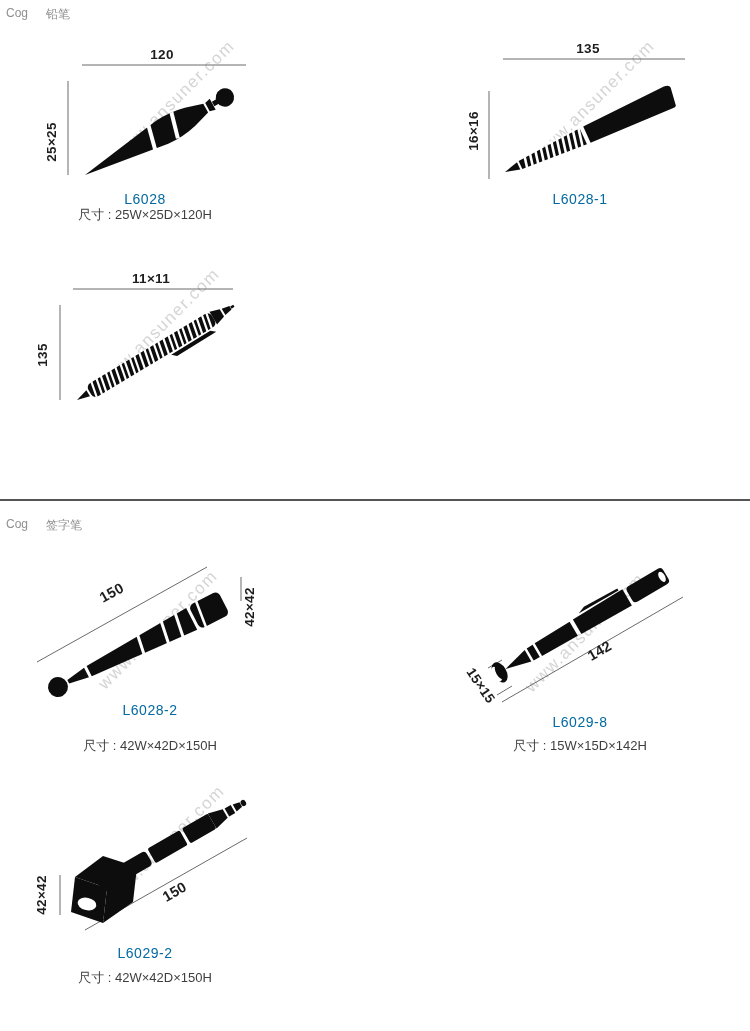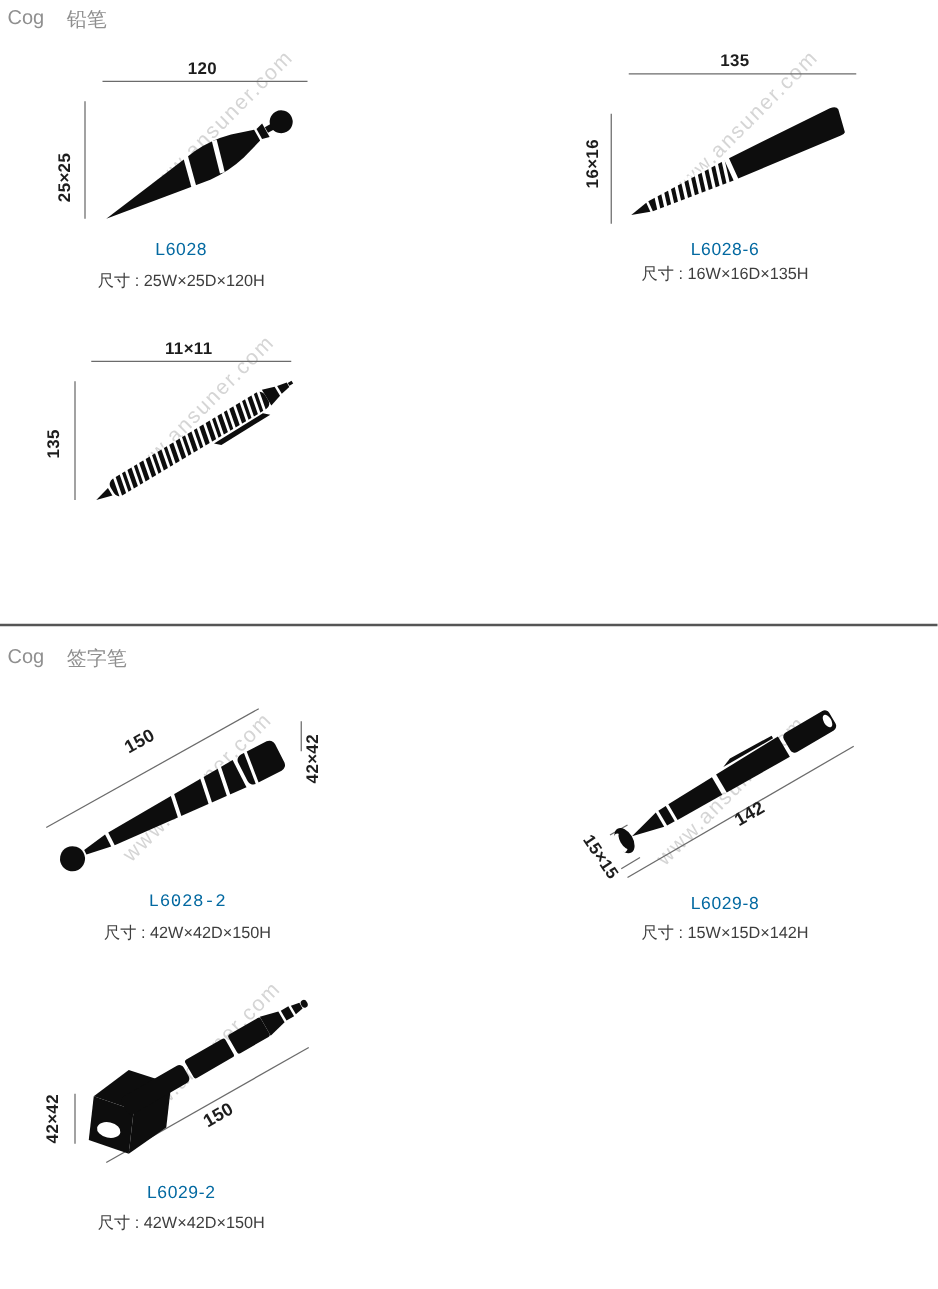--- a/index.html
+++ b/index.html
@@ -6,21 +6,21 @@
   body{
     width:750px;height:1031px;position:relative;background:#ffffff;
     font-family:"Liberation Sans", sans-serif;overflow:hidden;
   }
   .watermark{
     position:absolute;z-index:0;color:#d5d5d5;font-size:17px;letter-spacing:1.5px;
     transform:rotate(-45deg);white-space:nowrap;user-select:none;
   }
   .section-header{
     position:absolute;left:6px;display:flex;gap:18px;z-index:2;
-    font-size:16px;color:#8f8f8f;
+    font-size:12px;color:#8f8f8f;
   }
   .divider{position:absolute;left:0;right:0;top:499px;height:2px;background:#555555;z-index:2;}
   .item{position:absolute;z-index:1;}
   .item svg{position:absolute;left:0;top:0;overflow:visible;}
   .dimline{stroke:#6b6b6b;stroke-width:1;}
   .dim{font:600 13.5px "Liberation Sans",sans-serif;fill:#1d1d1d;text-anchor:middle;letter-spacing:.3px;}
   .dim-lg{font-size:14.5px;}
   .ink{fill:#0d0d0d;stroke:none;}
   .gap{stroke:#ffffff;fill:none;}
   .model{
@@ -56,21 +56,21 @@
     <g class="ink" transform="translate(55,137) rotate(-29)">
       <path d="M0 0 L88 -13 Q104 -14.5 120 -10.5 L138 -5 L138 5 L120 10.5 Q104 14.5 88 13 Z"></path>
       <line class="gap" x1="80" y1="-14.5" x2="73" y2="14.5" stroke-width="4"></line>
       <line class="gap" x1="106" y1="-13" x2="99" y2="13" stroke-width="4"></line>
       <path d="M140 -4.6 L146 -6.2 L146 6.2 L140 4.6 Z"></path>
       <rect x="146.5" y="-2.6" width="6" height="5.2"></rect>
       <circle cx="160" cy="0" r="9.2"></circle>
     </g>
   </svg>
   <div class="model" style="top:153px;">L6028</div>
-  <div class="size" style="top:178px;">尺寸 : 25W×25D×120H</div>
+  <div class="size" style="top:168px;">尺寸 : 25W×25D×120H</div>
 </div>
 
 <div class="item" style="left:460px;top:38px;width:240px;height:230px;">
   <svg width="240" height="150">
     <line class="dimline" x1="43" y1="21" x2="225" y2="21"></line>
     <text class="dim" x="128" y="15">135</text>
     <line class="dimline" x1="29" y1="53" x2="29" y2="141"></line>
     <text class="dim" transform="translate(18,93) rotate(-90)">16×16</text>
     <g class="ink" transform="translate(45,134) rotate(-24.5)">
       <path d="M0 0 L15 -4 L15 4 Z"></path>
@@ -82,22 +82,21 @@
       <line class="gap" x1="49" y1="-9.5" x2="45" y2="9.5" stroke-width="2.6"></line>
       <line class="gap" x1="55" y1="-9.5" x2="51" y2="9.5" stroke-width="2.6"></line>
       <line class="gap" x1="61" y1="-9.5" x2="57" y2="9.5" stroke-width="2.6"></line>
       <line class="gap" x1="67" y1="-9.5" x2="63" y2="9.5" stroke-width="2.6"></line>
       <line class="gap" x1="73" y1="-9.5" x2="69" y2="9.5" stroke-width="2.6"></line>
       <line class="gap" x1="79" y1="-9.5" x2="75" y2="9.5" stroke-width="2.6"></line>
       <line class="gap" x1="85" y1="-9.5" x2="81" y2="9.5" stroke-width="2.6"></line>
       <path d="M90 -8.9 L180 -11.9 Q185.5 -11.4 185.8 -8.3 L183 10.6 Q182 11.9 179 11.6 L90 8.9 Z"></path>
     </g>
   </svg>
-  <div class="model" style="top:153px;">L6028-6</div>
-  <div class="size" style="top:172px;">尺寸 : 16W×16D×135H</div>
+  <div class="model" style="top:153px;">L6028-1</div>
 </div>
 
 <div class="item" style="left:20px;top:262px;width:230px;height:230px;">
   <svg width="230" height="155">
     <line class="dimline" x1="53" y1="27" x2="213" y2="27"></line>
     <text class="dim" x="131" y="21">11×11</text>
     <line class="dimline" x1="40" y1="43" x2="40" y2="138"></line>
     <text class="dim" transform="translate(27,93) rotate(-90)">135</text>
     <g class="ink" transform="translate(57,138) rotate(-31)">
       <path d="M0 0 L13 -3.5 L13 3.5 Z"></path>
@@ -152,21 +151,21 @@
       <circle cx="0" cy="0" r="10"></circle>
       <path d="M11.5 -2 L32 -5.4 L32 5.4 L11.5 2 Z"></path>
       <path d="M35 -5.7 L150 -12.2 L150 12.2 L35 5.7 Z"></path>
       <line class="gap" x1="95" y1="-13" x2="91" y2="13" stroke-width="3"></line>
       <line class="gap" x1="122" y1="-13" x2="118" y2="13" stroke-width="3"></line>
       <line class="gap" x1="138" y1="-13.5" x2="134" y2="13.5" stroke-width="3"></line>
       <rect x="153" y="-13.2" width="33" height="26.4" rx="5"></rect>
       <line class="gap" x1="162" y1="-14" x2="159" y2="14" stroke-width="2.5"></line>
     </g>
   </svg>
-  <div class="model" style="top:159px;font-family:Liberation Mono, monospace;">L6028-2</div>
+  <div class="model" style="top:147px;">L6028-2</div>
   <div class="size" style="top:182px;">尺寸 : 42W×42D×150H</div>
 </div>
 
 <div class="item" style="left:430px;top:555px;width:300px;height:240px;">
   <svg width="300" height="160">
     <line class="dimline" x1="72" y1="147" x2="253" y2="42"></line>
     <text class="dim dim-lg" transform="translate(172,100) rotate(-30)">142</text>
     <text class="dim" transform="translate(47,133) rotate(56)">15×15</text>
     <line class="dimline" x1="58" y1="113" x2="72" y2="105"></line>
     <line class="dimline" x1="67" y1="140" x2="82" y2="131"></line>

